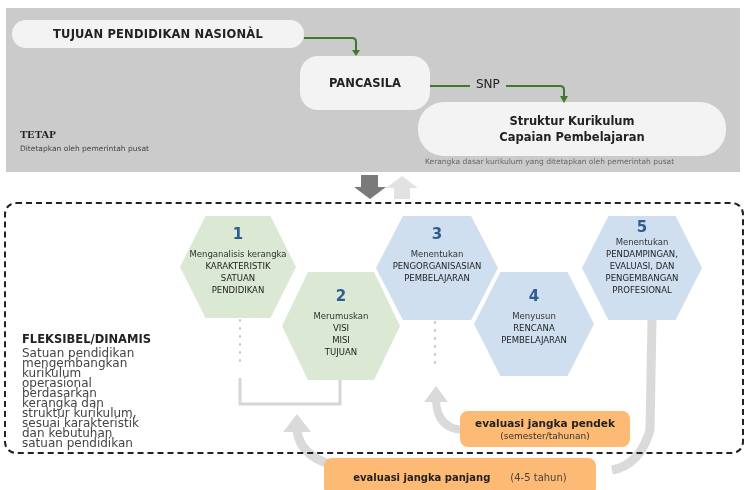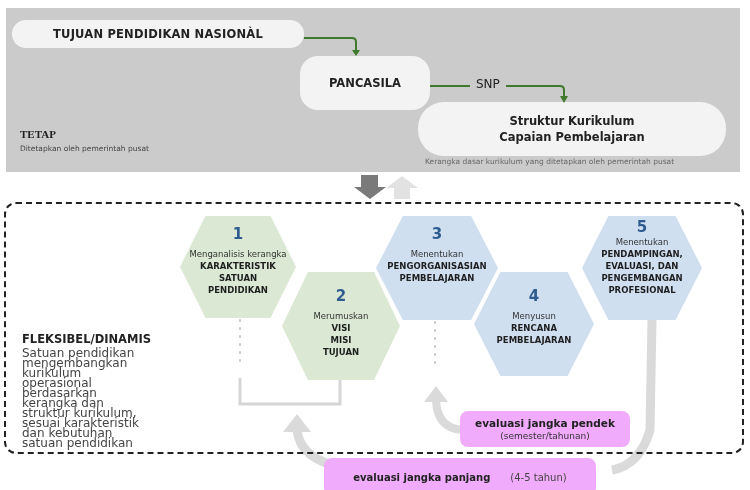--- a/index.html
+++ b/index.html
@@ -34,37 +34,37 @@
   .hex {
     position: absolute; width: 120px; height: 104px;
     clip-path: polygon(22% 0, 78% 0, 100% 50%, 78% 100%, 22% 100%, 0 50%);
     display: flex; flex-direction: column; align-items: center; justify-content: flex-start;
     text-align: center; padding-top: 8px;
   }
   .hex.green { background: #dbe8d3; }
   .hex.blue { background: #cfdff0; }
   .hex .num { font-size: 15px; font-weight: bold; color: #2e5c8e; line-height: 20px; margin-bottom: 4px; }
   .hex .verb { font-size: 8.5px; color: #333; line-height: 12px; }
-  .hex .obj { font-size: 8.5px; font-weight: bold; color: #1e1e1e; line-height: 12px; }
+  .hex .obj { font-size: 8.5px; font-weight: normal; color: #1e1e1e; line-height: 12px; }
 
   .hex1 { left: 180px; top: 216px; width: 116px; height: 102px; }
   .hex2 { left: 282px; top: 272px; width: 118px; height: 108px; }
   .hex3 { left: 376px; top: 216px; width: 122px; height: 104px; }
   .hex4 { left: 474px; top: 272px; width: 120px; height: 104px; }
   .hex5 { left: 582px; top: 216px; width: 120px; height: 104px; }
   .hex2 { padding-top: 14px; }
   .hex4 { padding-top: 14px; }
   .hex5 { padding-top: 2px; }
   .hex5 .num { margin-bottom: 0; line-height: 18px; }
 
   .fleks-title { position: absolute; left: 22px; top: 332px; font-size: 11.5px; font-weight: bold; color: #222; }
   .fleks-desc { position: absolute; left: 22px; top: 348px; width: 130px; font-size: 12px; line-height: 10px; color: #444; }
 
   .eval-box {
-    position: absolute; background: #f0abfc; border-radius: 8px;
+    position: absolute; background: #fdba74; border-radius: 8px;
     display: flex; flex-direction: column; align-items: center; justify-content: center;
     text-align: center; color: #222;
   }
   .eval-short { left: 460px; top: 411px; width: 170px; height: 36px; }
   .eval-short .t1 { font-size: 10.5px; font-weight: bold; line-height: 14px; }
   .eval-short .t2 { font-size: 9px; line-height: 13px; color: #333; }
   .eval-long { left: 324px; top: 458px; width: 272px; height: 38px; flex-direction: row; font-size: 10px; }
   .eval-long .b { font-weight: bold; }
   .eval-long .n { color: #444; margin-left: 20px; }
 </style>

